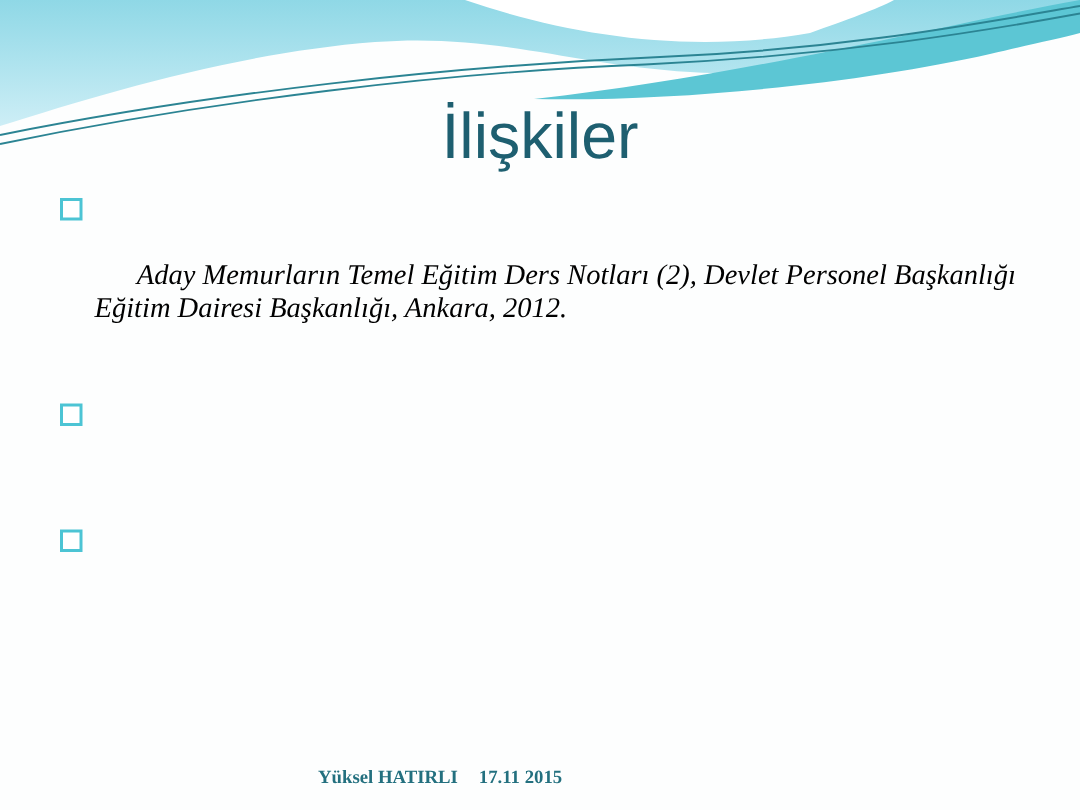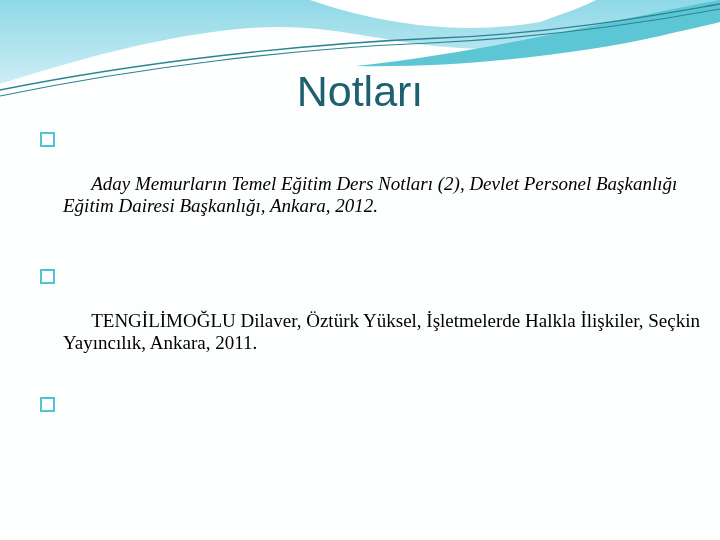--- a/index.html
+++ b/index.html
@@ -69,34 +69,35 @@
     <path d="M0,0 L720,0 L720,16 C660,30 560,54 460,48 C380,43 330,22 250,28 C160,35 70,62 0,84 Z" fill="url(#skyGrad)"></path>
 
     <path d="M310,0 C380,24 460,36 540,22 C565,13 585,6 596,0 L310,0 Z" fill="#ffffff"></path>
 
     <path d="M720,0 C630,16 500,50 356,66 C460,68 580,54 660,36 C685,30 705,26 720,22 Z" fill="#5cc6d4"></path>
 
     <path d="M0,90 C140,62 300,44 440,38 C560,33 650,16 720,4" fill="none" stroke="#2b8493" stroke-width="1.3"></path>
     <path d="M0,96 C140,67 300,48 430,43 C560,37 660,20 720,9" fill="none" stroke="#2b8493" stroke-width="1.2"></path>
   </svg>
 
-  <div class="slide-title">Notları</div>
+  <div class="slide-title">İlişkiler</div>
 
   <ul class="refs">
     <li class="ref">
       <span class="bullet"></span>
       <span>Aday Memurların Temel Eğitim Ders Notları (2), Devlet Personel Başkanlığı
 Eğitim Dairesi Başkanlığı, Ankara, 2012.</span>
     </li>
     <li class="ref">
       <span class="bullet"></span>
-      <span>TENGİLİMOĞLU Dilaver, Öztürk Yüksel, İşletmelerde Halkla İlişkiler, Seçkin
-Yayıncılık, Ankara, 2011.</span>
     </li>
     <li class="ref">
       <span class="bullet"></span>
       
     </li>
 
   </ul>
 
+  <div class="footer">
+    <span class="author">Yüksel HATIRLI</span><span class="date">17.11 2015</span>
+  </div>
 
 </div>
 
 </body></html>

